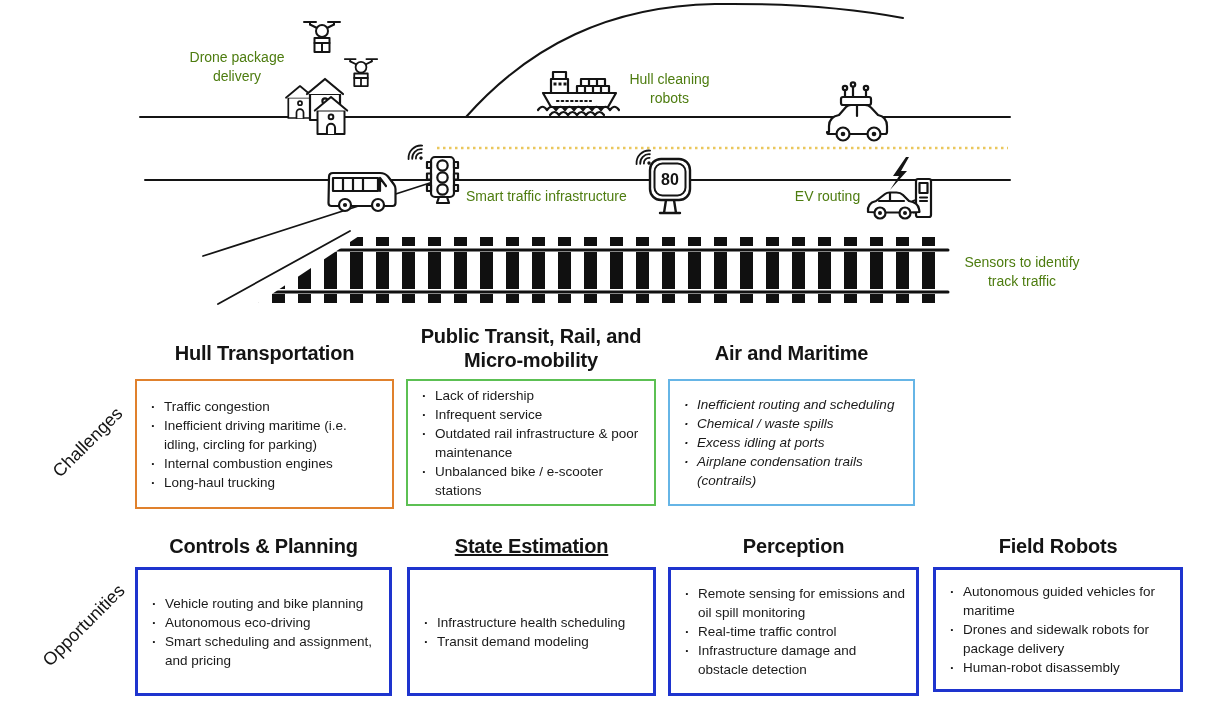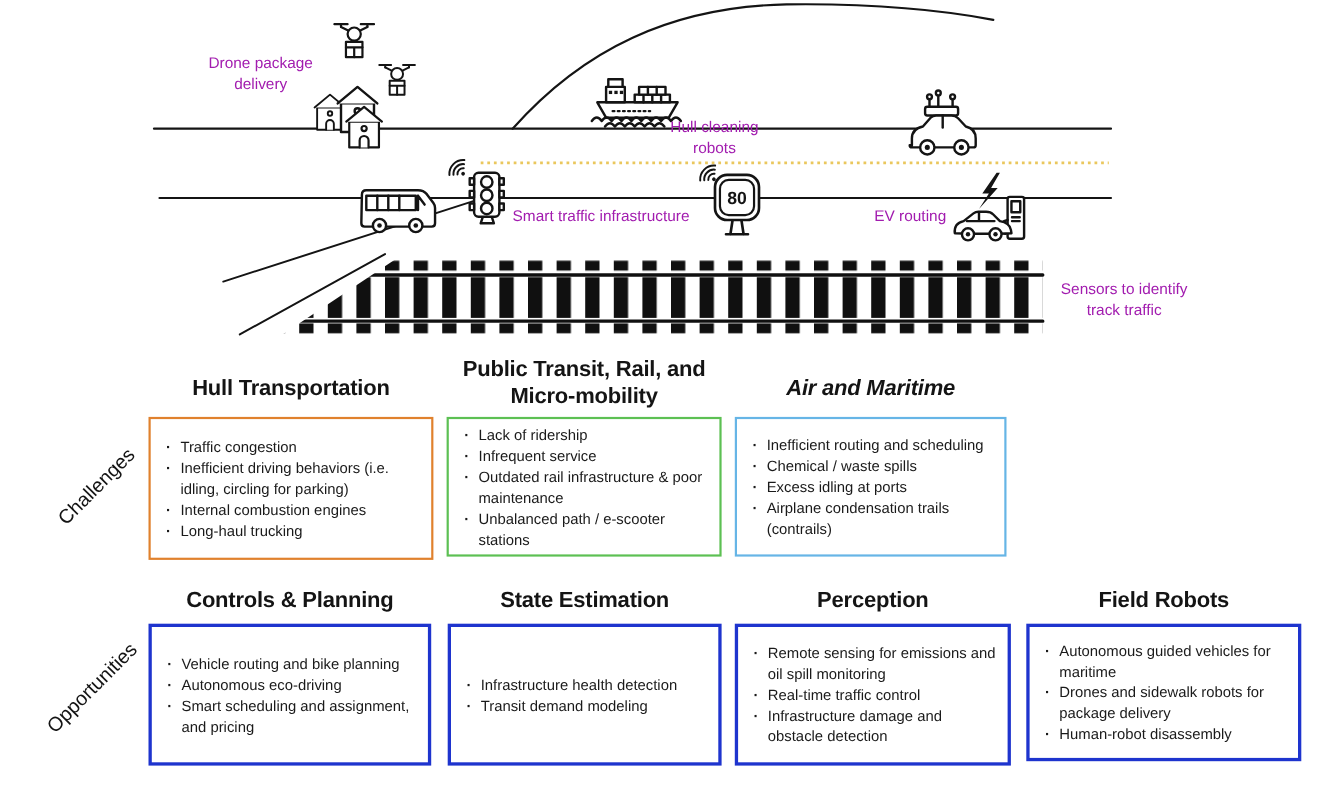--- a/index.html
+++ b/index.html
@@ -1,19 +1,19 @@
 <!DOCTYPE html>
 <html><head>
 <meta charset="utf-8">
 <style>
   html,body{margin:0;padding:0;background:#ffffff;}
   .stage{position:relative;width:1215px;height:716px;background:#fff;overflow:hidden;
          font-family:"Liberation Sans","DejaVu Sans",sans-serif;color:#141414;}
   .scene{position:absolute;left:0;top:0;}
-  .lbl{position:absolute;font-size:14px;line-height:19px;color:#a21caf;text-align:center;}
+  .lbl{position:absolute;font-size:14px;line-height:19px;color:#4d7c0f;text-align:center;}
   .lbl.left{text-align:left;} .lbl.right{text-align:center;}
   .col-hdr{position:absolute;font-weight:700;font-size:20px;line-height:24px;text-align:center;letter-spacing:-0.2px;}
   .rot-label{position:absolute;font-size:18px;color:#141414;text-align:center;transform:rotate(-45deg);}
   .box{position:absolute;border:2.5px solid #888;box-sizing:border-box;display:flex;flex-direction:column;justify-content:center;padding:6px 10px;}
   .box.op{border-width:3px;}
   .box ul{margin:0;padding:0;list-style:none;}
   .box li{position:relative;padding-left:17px;font-size:13.5px;line-height:19px;color:#1a1a1a;}
   .box li::before{content:"\00B7";position:absolute;left:4px;top:0;font-weight:700;}
 </style>
 </head>
@@ -154,76 +154,76 @@
         <path d="M879,201 h25 M890,193 v8"></path>
         <circle cx="880" cy="213" r="5.5" fill="#fff"></circle>
           <circle cx="880" cy="213" r="2" fill="#141414" stroke="none"></circle>
         <circle cx="905" cy="213" r="5.5" fill="#fff"></circle>
           <circle cx="905" cy="213" r="2" fill="#141414" stroke="none"></circle>
       </g>
     </g>
   </svg>
 
   <div class="lbl" style="left:175px;top:48px;width:124px;">Drone package delivery</div>
-  <div class="lbl" style="left:592px;top:70px;width:115px;margin-top:36px;">Hull cleaning robots</div>
+  <div class="lbl" style="left:612px;top:70px;width:115px;">Hull cleaning robots</div>
   <div class="lbl left" style="left:466px;top:187px;width:200px;">Smart traffic infrastructure</div>
   <div class="lbl right" style="left:790px;top:187px;width:75px;">EV routing</div>
   <div class="lbl" style="left:952px;top:253px;width:140px;">Sensors to identify track traffic</div>
 
   <div class="rot-label" style="left:28px;top:432px;width:120px;">Challenges</div>
 
   <div class="col-hdr" style="left:135px;top:341px;width:259px;">Hull Transportation</div>
   <div class="col-hdr" style="left:404px;top:324px;width:254px;">Public Transit, Rail, and Micro-mobility</div>
-  <div class="col-hdr" style="left:668px;top:341px;width:247px;font-style:italic;">Air and Maritime</div>
+  <div class="col-hdr" style="left:668px;top:341px;width:247px;">Air and Maritime</div>
 
   <div class="box" style="left: 135px; top: 379px; width: 259px; height: 130px; border-color: rgb(224, 129, 45);">
     <ul>
       <li>Traffic congestion</li>
-      <li>Inefficient driving behaviors (i.e. idling, circling for parking)</li>
+      <li>Inefficient driving maritime (i.e. idling, circling for parking)</li>
       <li>Internal combustion engines</li>
       <li>Long-haul trucking</li>
     </ul>
   </div>
 
   <div class="box" style="left: 406px; top: 379px; width: 250px; height: 127px; border-color: rgb(92, 192, 83);">
     <ul>
       <li>Lack of ridership</li>
       <li>Infrequent service</li>
       <li>Outdated rail infrastructure &amp; poor maintenance</li>
-      <li>Unbalanced path / e-scooter stations</li>
-    </ul>
-  </div>
-
-  <div class="box" style="left: 668px; top: 379px; width: 247px; height: 127px; border-color: rgb(102, 181, 230);">
+      <li>Unbalanced bike / e-scooter stations</li>
+    </ul>
+  </div>
+
+  <div class="box" style="left: 668px; top: 379px; width: 247px; height: 127px; border-color: rgb(102, 181, 230); font-style: italic;">
     <ul>
       <li>Inefficient routing and scheduling</li>
       <li>Chemical / waste spills</li>
       <li>Excess idling at ports</li>
       <li>Airplane condensation trails (contrails)</li>
     </ul>
   </div>
 
   <div class="rot-label" style="left:9px;top:615px;width:150px;">Opportunities</div>
 
   <div class="col-hdr" style="left:135px;top:534px;width:257px;">Controls &amp; Planning</div>
-  <div class="col-hdr" style="left:407px;top:534px;width:249px;">State Estimation</div>
+  <div class="col-hdr" style="left:407px;top:534px;width:249px;text-decoration:underline;">State Estimation</div>
   <div class="col-hdr" style="left:668px;top:534px;width:251px;">Perception</div>
   <div class="col-hdr" style="left:933px;top:534px;width:250px;">Field Robots</div>
 
   <div class="box op" style="left: 135px; top: 567px; width: 257px; height: 129px; border-color: rgb(30, 52, 206);">
     <ul>
       <li>Vehicle routing and bike planning</li>
       <li>Autonomous eco-driving</li>
       <li>Smart scheduling and assignment, and pricing</li>
     </ul>
   </div>
 
   <div class="box op" style="left: 407px; top: 567px; width: 249px; height: 129px; border-color: rgb(30, 52, 206);">
     <ul>
-      <li>Infrastructure health detection</li>
+      <li>Infrastructure health scheduling</li>
       <li>Transit demand modeling</li>
     </ul>
   </div>
 
   <div class="box op" style="left: 668px; top: 567px; width: 251px; height: 129px; border-color: rgb(30, 52, 206);">
     <ul>
       <li>Remote sensing for emissions and oil spill monitoring</li>
       <li>Real-time traffic control</li>
       <li>Infrastructure damage and obstacle detection</li>
     </ul>

